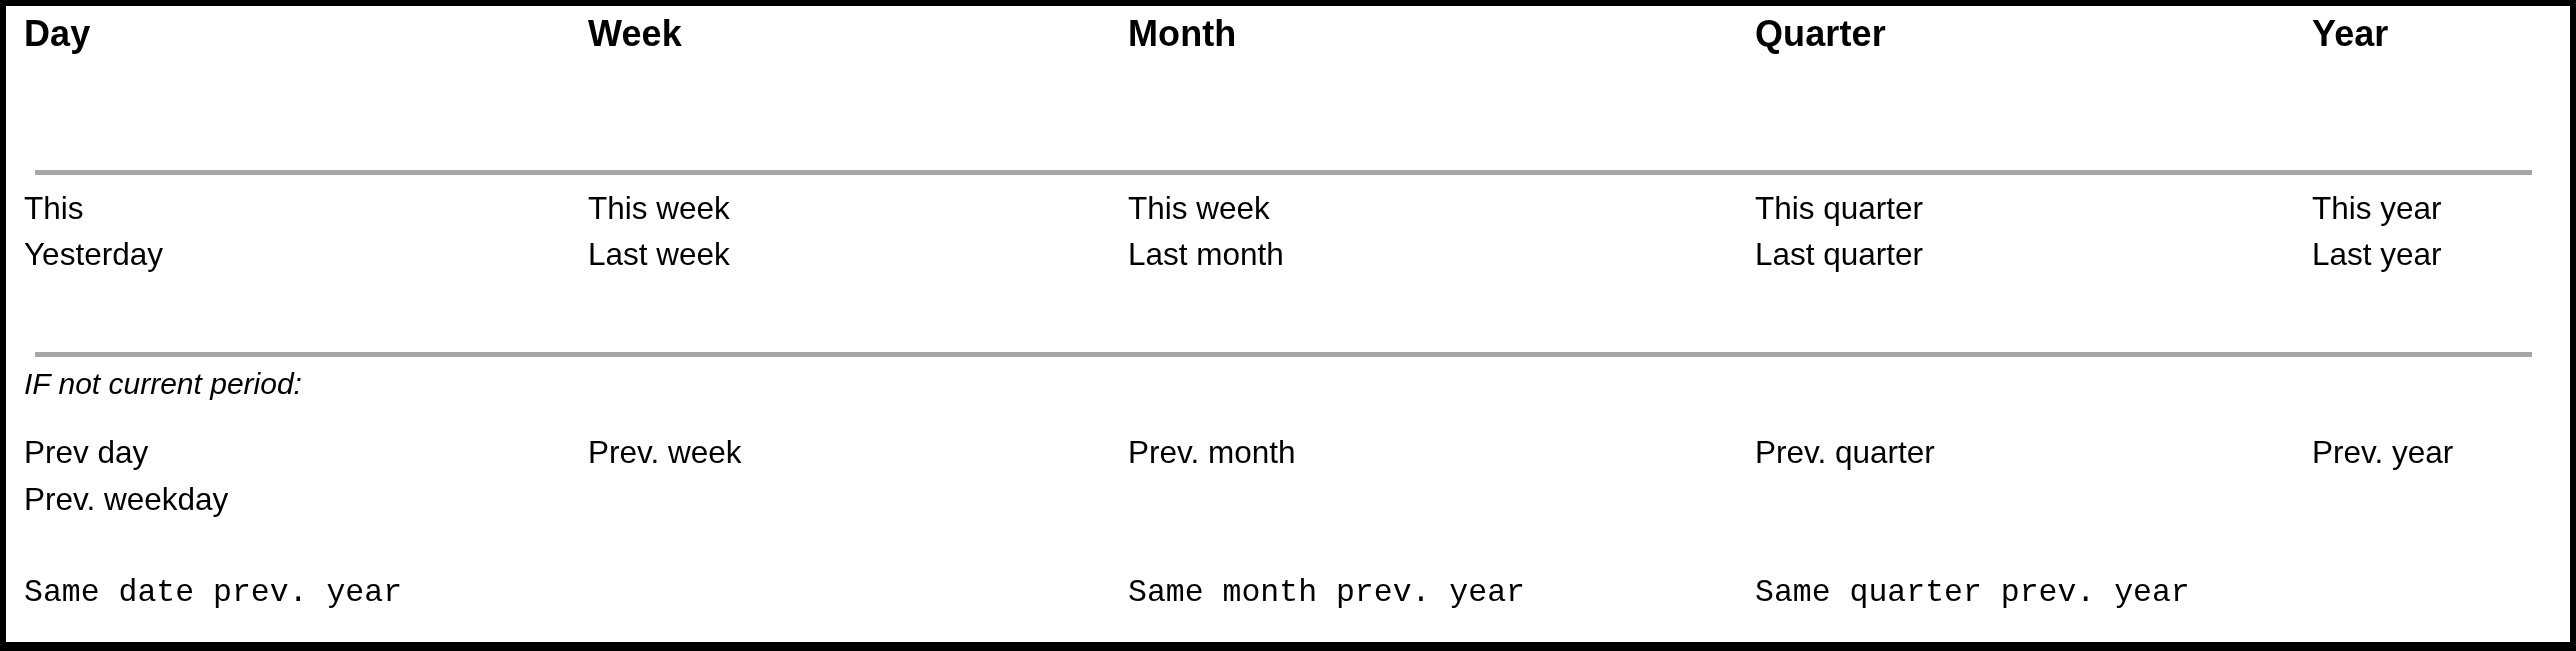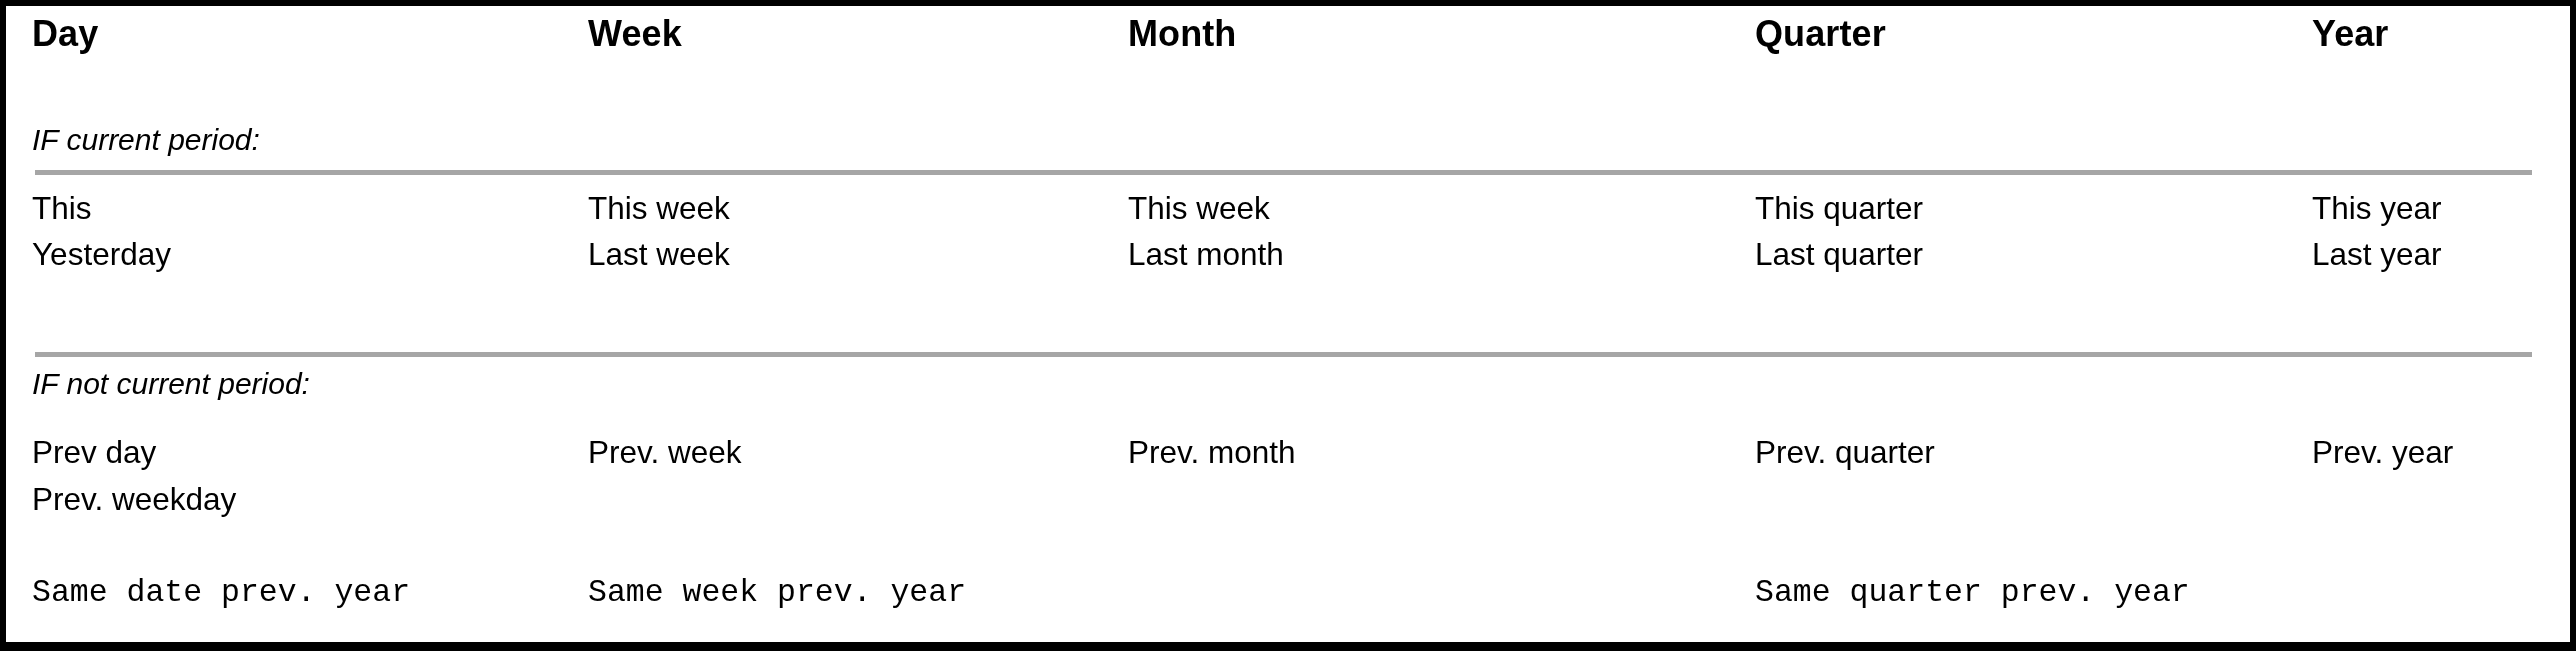--- a/index.html
+++ b/index.html
@@ -65,21 +65,21 @@
     position: absolute;
     height: 5.2px;
     background: #a6a6a6;
     left: 28.6px;
     width: 2497px;
   }
   #rule-top    { top: 164px; }
   #rule-middle { top: 346px; }
 
   
-  .c0 { left: 26px;   }
+  .c0 { left: 18px;   }
   .c1 { left: 582px;  }
   .c2 { left: 1122px; }
   .c3 { left: 1749px; }
   .c4 { left: 2300px; margin-left: 6px; }
 
   
   .r-head      { top: 10px;  }
   .r-sec1      { top: 119px; }
   .r-cur-0     { top: 187px; }
   .r-cur-1     { top: 233px; }
@@ -94,21 +94,20 @@
 
 <div id="frame">
   <div id="table-area">
 
     <div class="cell col-head c0 r-head">Day</div>
     <div class="cell col-head c1 r-head">Week</div>
     <div class="cell col-head c2 r-head">Month</div>
     <div class="cell col-head c3 r-head">Quarter</div>
     <div class="cell col-head c4 r-head">Year</div>
 
-    <div class="cell section-label c0 r-sec1">IF current period:</div>
 
     <div class="rule" id="rule-top"></div>
 
     <div class="cell data-cell c0 r-cur-0">This</div>
     <div class="cell data-cell c1 r-cur-0">This week</div>
     <div class="cell data-cell c2 r-cur-0">This week</div>
     <div class="cell data-cell c3 r-cur-0">This quarter</div>
     <div class="cell data-cell c4 r-cur-0">This year</div>
 
     <div class="cell data-cell c0 r-cur-1">Yesterday</div>
@@ -132,19 +131,19 @@
     <div class="cell data-cell c2 r-not-1"></div>
     <div class="cell data-cell c3 r-not-1"></div>
     <div class="cell data-cell c4 r-not-1"></div>
 
     <div class="cell data-cell c1 r-not-2"></div>
     <div class="cell data-cell c2 r-not-2"></div>
     <div class="cell data-cell c3 r-not-2"></div>
     <div class="cell data-cell c4 r-not-2"></div>
 
     <div class="cell data-cell c0 r-not-3">Same date prev. year</div>
-    <div class="cell data-cell c1 r-not-3">Same week prev. year</div>
+    <div class="cell data-cell c2 r-not-3">Same month prev. year</div>
     <div class="cell data-cell c3 r-not-3">Same quarter prev. year</div>
     <div class="cell data-cell c4 r-not-3"></div>
 
   </div>
 </div>
 
 
 </body></html>

